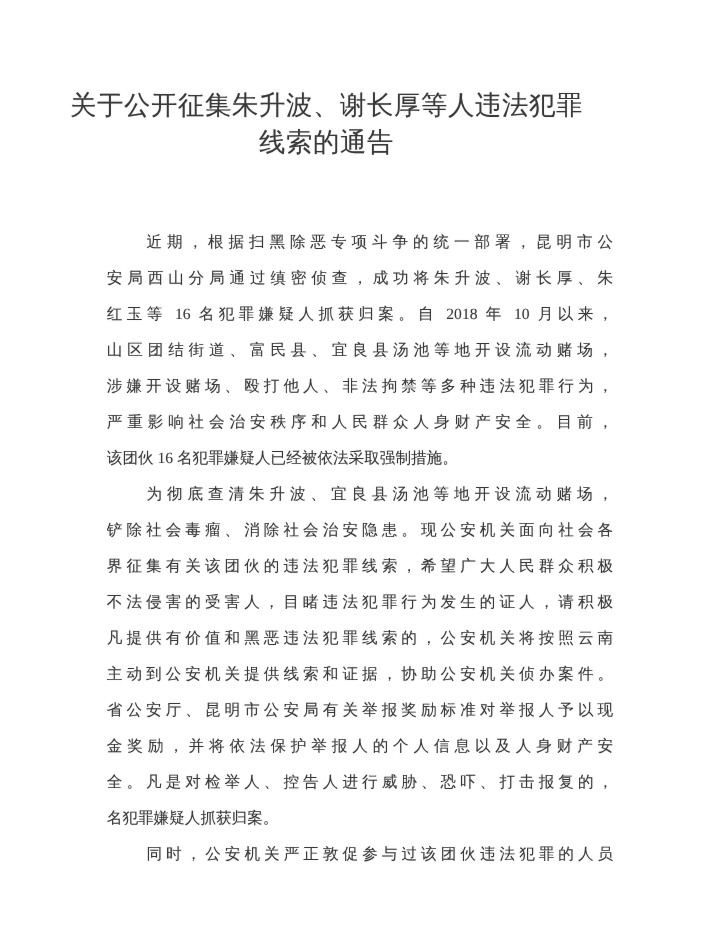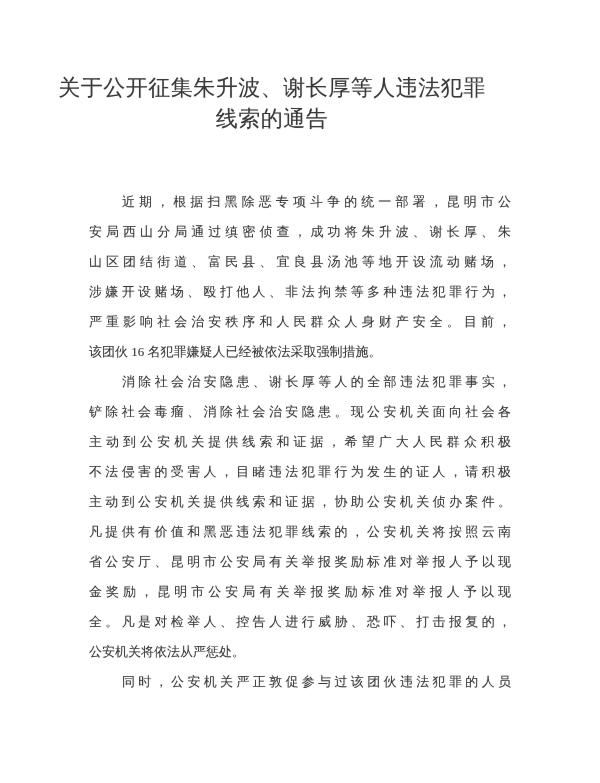--- a/index.html
+++ b/index.html
@@ -64,34 +64,35 @@
 
 <div class="page" style="background: rgb(255, 255, 255); color: rgb(58, 58, 58);">
   <h1 class="title">
     <span class="title-line">关于公开征集朱升波、谢长厚等人违法犯罪</span>
     <span class="title-line">线索的通告</span>
   </h1>
   <div class="doc-body">
       <div class="paragraph">
         <div class="line indent">近期，根据扫黑除恶专项斗争的统一部署，昆明市公</div>
         <div class="line">安局西山分局通过缜密侦查，成功将朱升波、谢长厚、朱</div>
+        <div class="line">红玉等 16 名犯罪嫌疑人抓获归案。自 2018 年 10 月以来，</div>
         <div class="line">山区团结街道、富民县、宜良县汤池等地开设流动赌场，</div>
         <div class="line">涉嫌开设赌场、殴打他人、非法拘禁等多种违法犯罪行为，</div>
         <div class="line">严重影响社会治安秩序和人民群众人身财产安全。目前，</div>
         <div class="line no-justify">该团伙 16 名犯罪嫌疑人已经被依法采取强制措施。</div>
       </div>
       <div class="paragraph">
-        <div class="line indent">消除社会治安隐患、谢长厚等人的全部违法犯罪事实，</div>
+        <div class="line indent">为彻底查清朱升波、宜良县汤池等地开设流动赌场，</div>
         <div class="line">铲除社会毒瘤、消除社会治安隐患。现公安机关面向社会各</div>
-        <div class="line">主动到公安机关提供线索和证据，希望广大人民群众积极</div>
+        <div class="line">界征集有关该团伙的违法犯罪线索，希望广大人民群众积极</div>
         <div class="line">不法侵害的受害人，目睹违法犯罪行为发生的证人，请积极</div>
+        <div class="line">凡提供有价值和黑恶违法犯罪线索的，公安机关将按照云南</div>
         <div class="line">主动到公安机关提供线索和证据，协助公安机关侦办案件。</div>
-        <div class="line">凡提供有价值和黑恶违法犯罪线索的，公安机关将按照云南</div>
         <div class="line">省公安厅、昆明市公安局有关举报奖励标准对举报人予以现</div>
-        <div class="line">金奖励，昆明市公安局有关举报奖励标准对举报人予以现</div>
+        <div class="line">金奖励，并将依法保护举报人的个人信息以及人身财产安</div>
         <div class="line">全。凡是对检举人、控告人进行威胁、恐吓、打击报复的，</div>
-        <div class="line no-justify">公安机关将依法从严惩处。</div>
+        <div class="line no-justify">名犯罪嫌疑人抓获归案。</div>
       </div>
       <div class="paragraph">
         <div class="line indent">同时，公安机关严正敦促参与过该团伙违法犯罪的人员</div>
       </div>
     </div>
 </div>
 
 </body></html>

